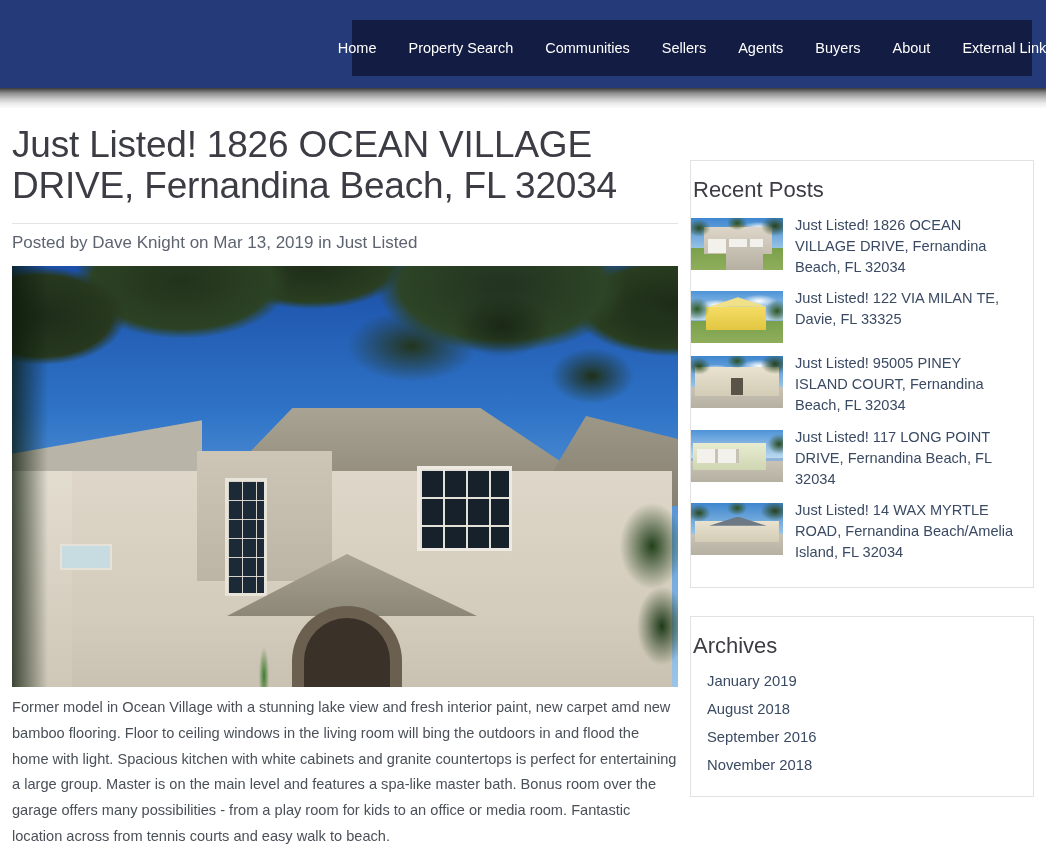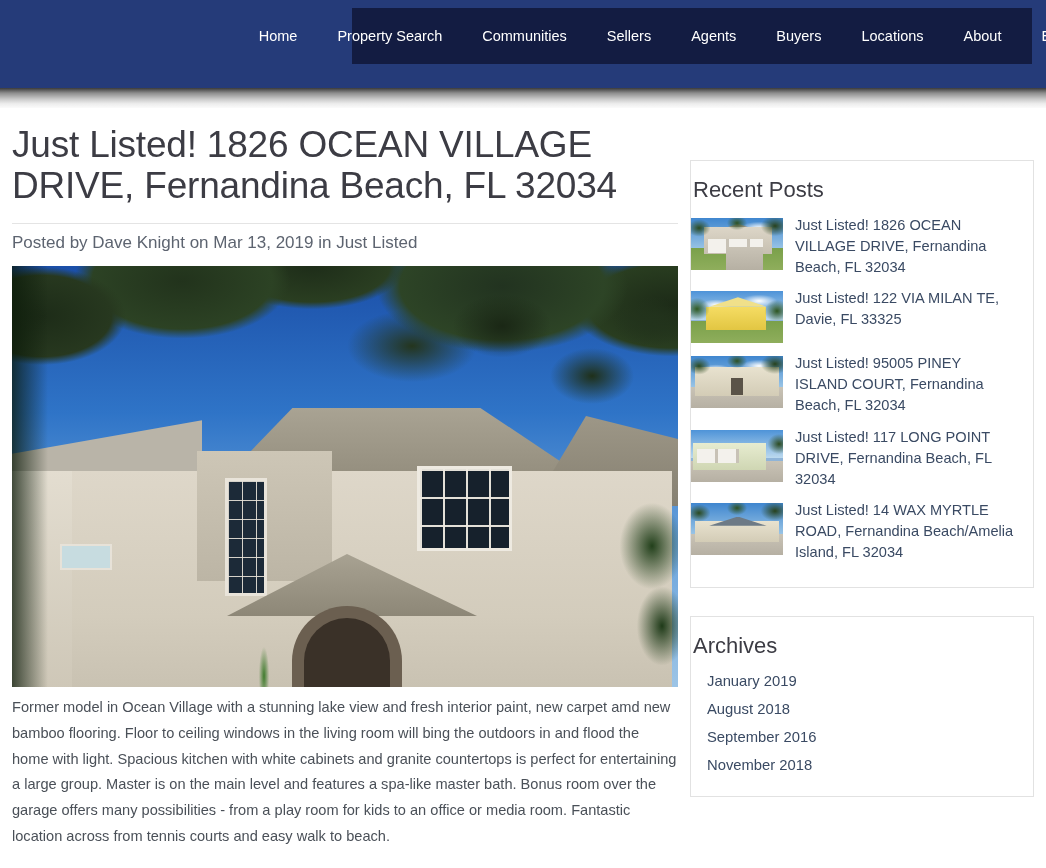--- a/index.html
+++ b/index.html
@@ -52,27 +52,27 @@
     display: block;
     font-size: 14.5px;
     letter-spacing: 6.6px;
     color: #ffffff;
     margin-top: 3px;
     font-weight: 400;
   }
 
   .nav {
     position: absolute;
-    left: 352px; top: 8px;
+    left: 352px; top: 20px;
     width: 680px; height: 56px;
     background: #131c42;
     display: flex;
     align-items: center;
     justify-content: center;
-    gap: 16px;
+    gap: 8px;
   }
   .nav-item {
     color: #ffffff;
     font-size: 14.5px;
     padding: 0 12px;
     text-decoration: none;
     white-space: nowrap;
     cursor: pointer;
     line-height: 56px;
   }
@@ -316,21 +316,20 @@
 <div class="header">
 
 
   <nav class="nav">
     <a class="nav-item">Home</a>
     <a class="nav-item">Property Search</a>
     <a class="nav-item">Communities</a>
     <a class="nav-item">Sellers</a>
     <a class="nav-item">Agents</a>
     <a class="nav-item">Buyers</a>
-    <a class="nav-item">Locations</a>
     <a class="nav-item">About</a>
     <a class="nav-item">External Link</a>
   </nav>
 </div>
 <div class="header-shadow"></div>
 
 <div class="page">
 
   <div class="main-col">
 

